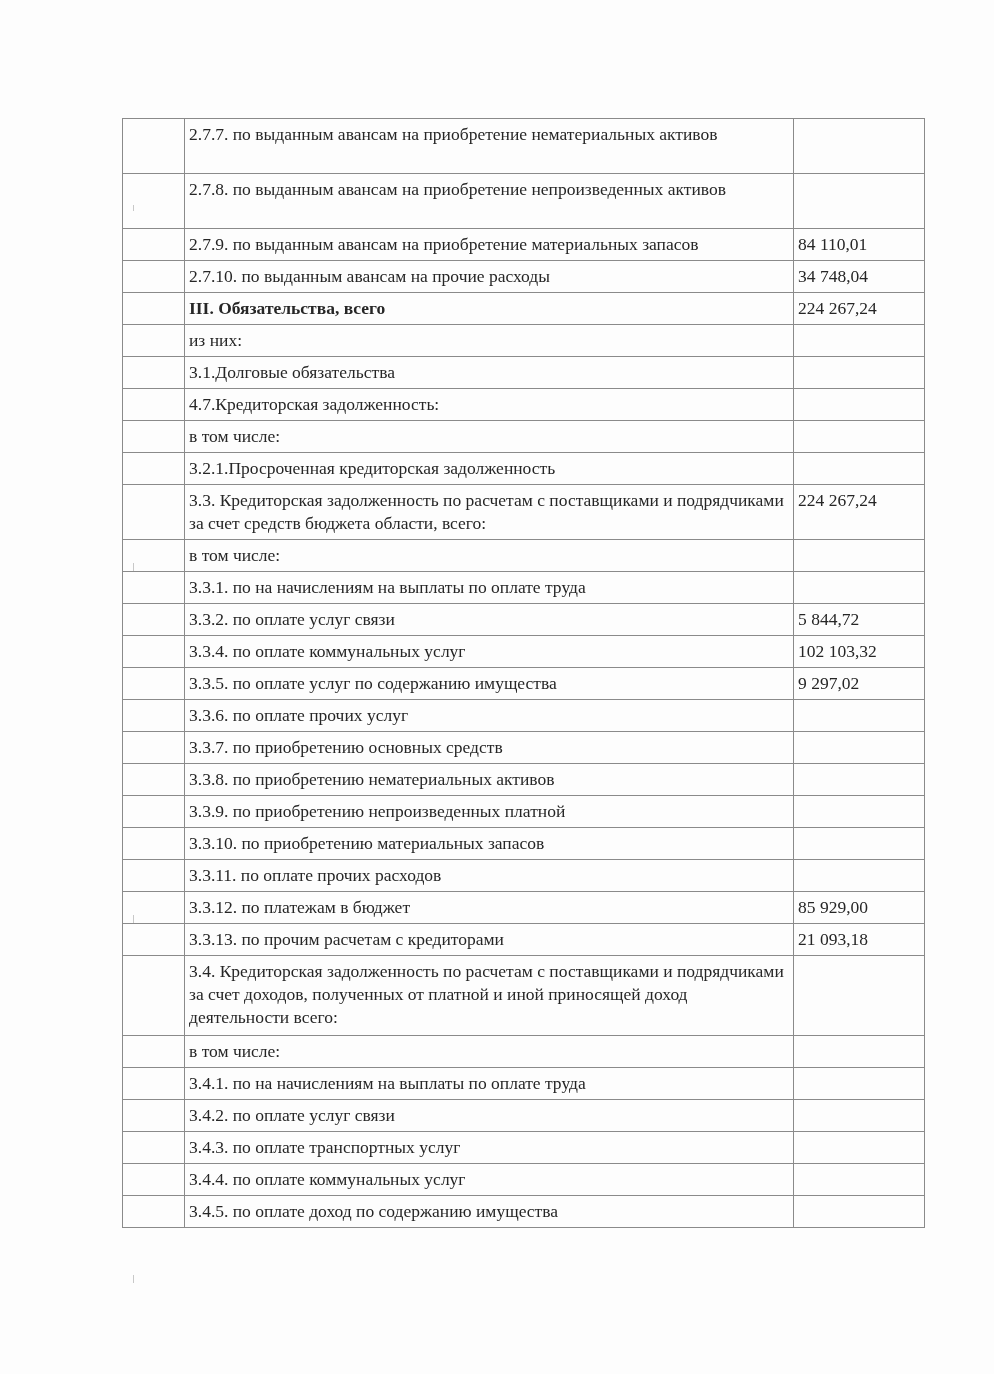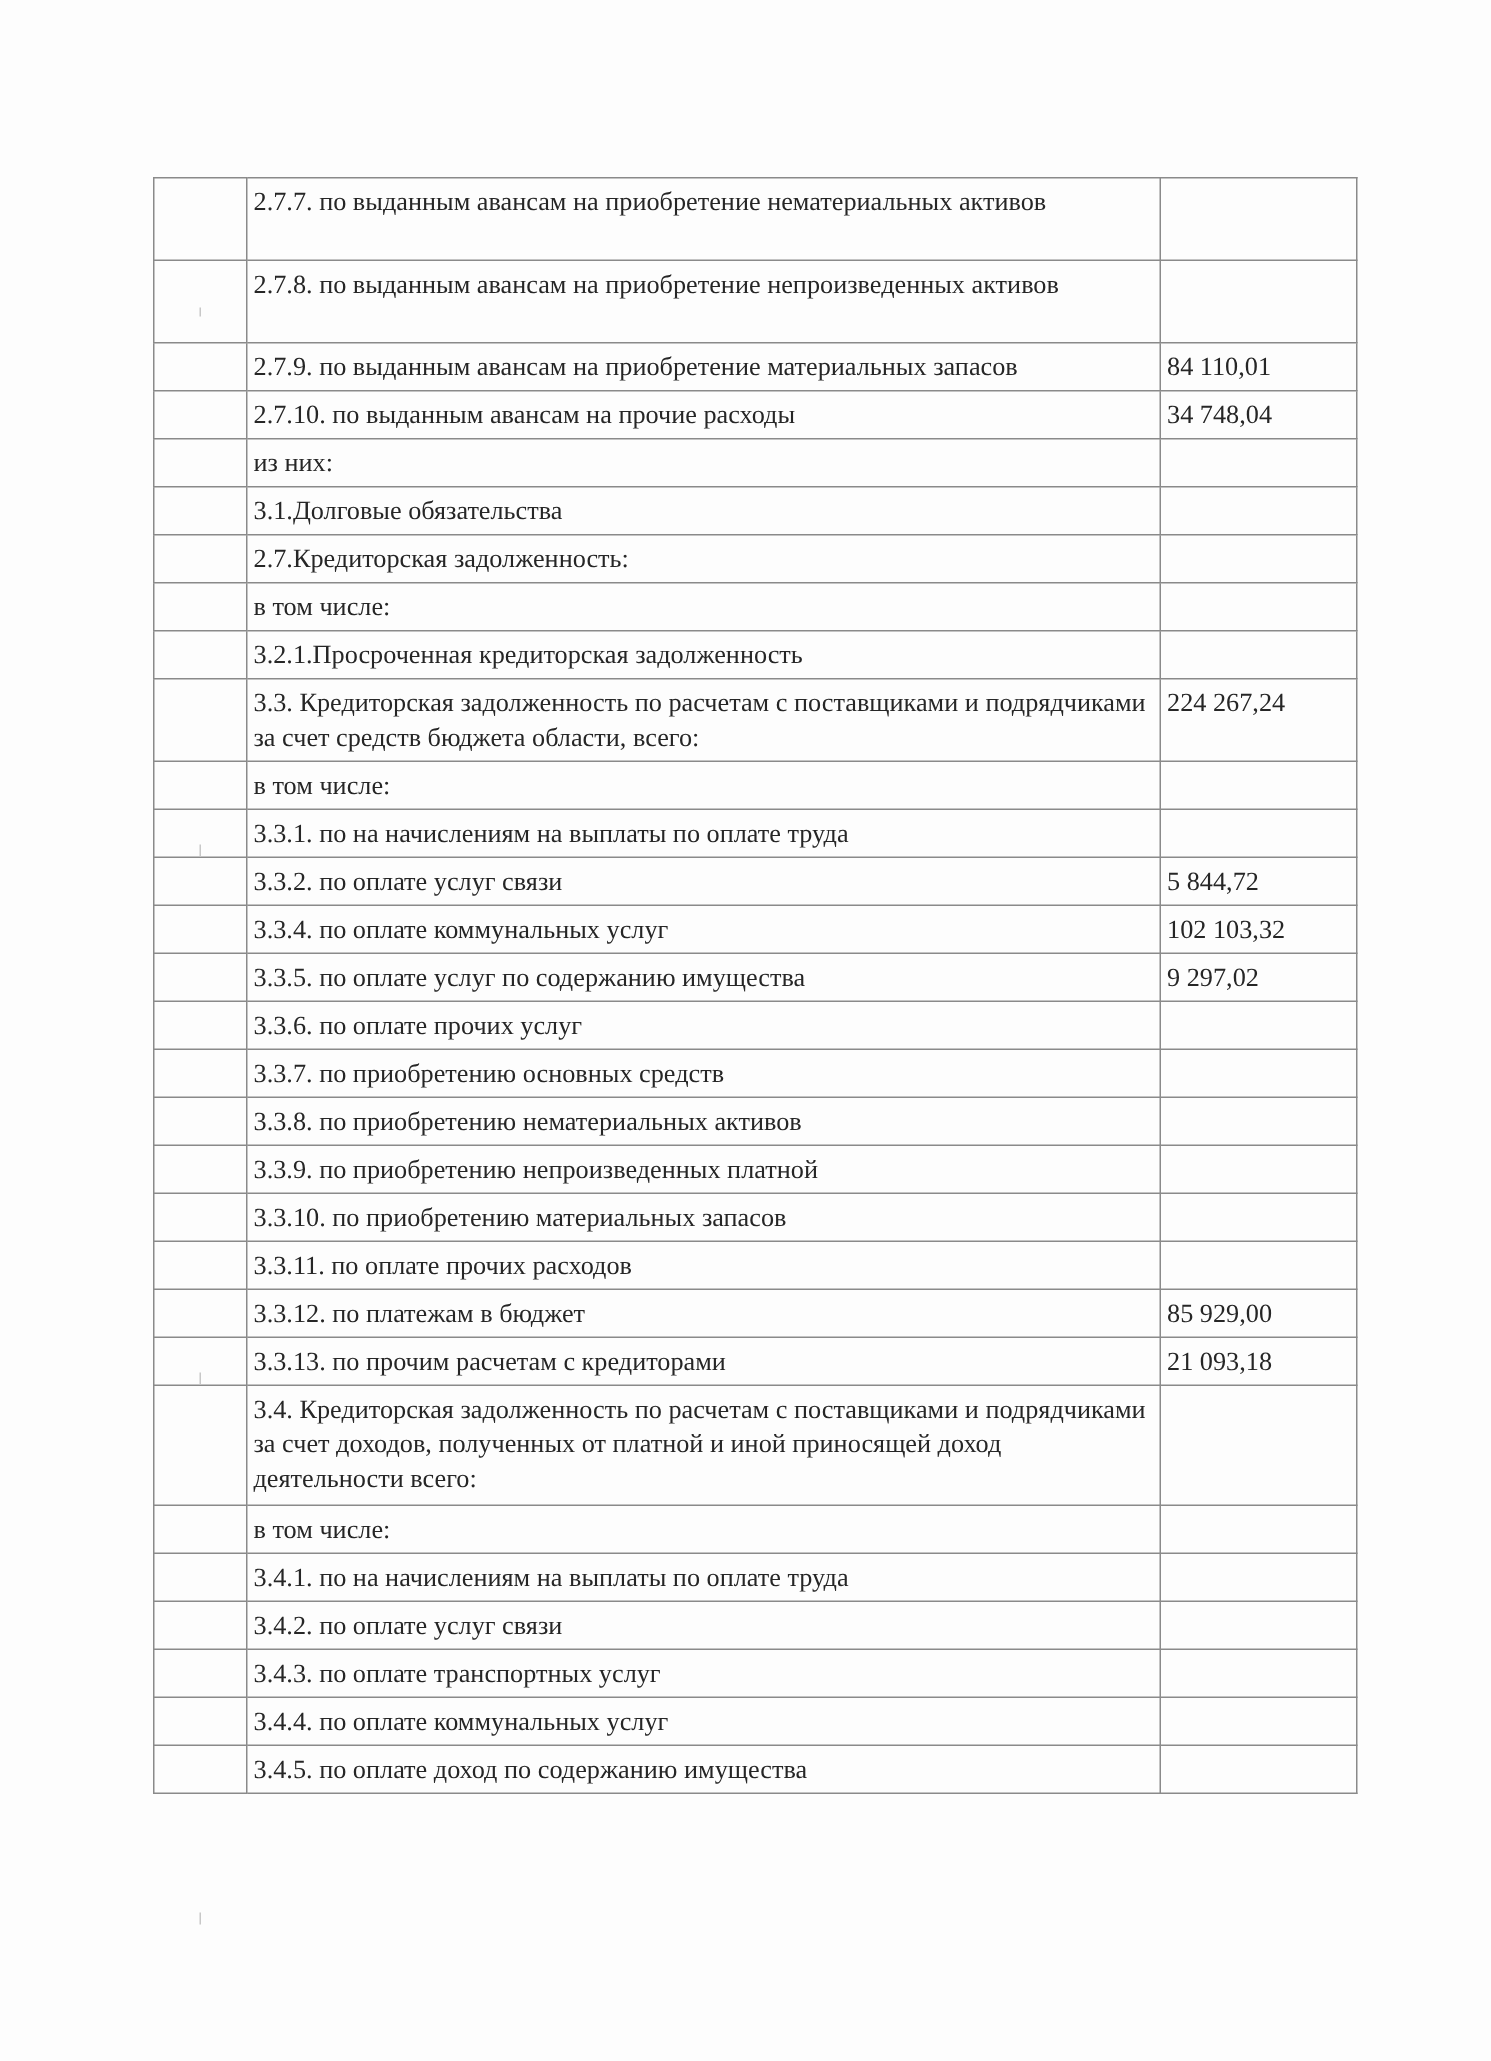--- a/index.html
+++ b/index.html
@@ -7,21 +7,21 @@
     width: 994px; height: 1374px;
     background: #fdfdfd;
     position: relative;
     overflow: hidden;
     font-family: "Liberation Serif", serif;
     color: #262626;
   }
   .page { position: absolute; left: 0; top: 0; width: 994px; height: 1374px; }
   table.report {
     position: absolute;
-    left: 102px; top: 118px;
+    left: 122px; top: 118px;
     width: 802px;
     border-collapse: collapse;
     table-layout: fixed;
     font-family: Liberation Serif, serif;
   }
   table.report td {
     border: 1px solid #8a8a8a;
     font-size: 17.5px;
     line-height: 23px;
     vertical-align: top;
@@ -62,33 +62,38 @@
         <tr class="h1">
           <td></td>
           <td class="label">2.7.9. по выданным авансам на приобретение материальных запасов</td>
           <td class="num">84 110,01</td>
         </tr>
         <tr class="h1">
           <td></td>
           <td class="label">2.7.10. по выданным авансам на прочие расходы</td>
           <td class="num">34 748,04</td>
         </tr>
+        <tr class="h1 bold">
+          <td></td>
+          <td class="label">III. Обязательства, всего</td>
+          <td class="num">224 267,24</td>
+        </tr>
         <tr class="h1">
           <td></td>
           <td class="label">из них:</td>
           <td class="num"></td>
         </tr>
         <tr class="h1">
           <td></td>
           <td class="label">3.1.Долговые обязательства</td>
           <td class="num"></td>
         </tr>
         <tr class="h1">
           <td></td>
-          <td class="label">2.7.Кредиторская задолженность:</td>
+          <td class="label">4.7.Кредиторская задолженность:</td>
           <td class="num"></td>
         </tr>
         <tr class="h1">
           <td></td>
           <td class="label">в том числе:</td>
           <td class="num"></td>
         </tr>
         <tr class="h1">
           <td></td>
           <td class="label">3.2.1.Просроченная кредиторская задолженность</td>

